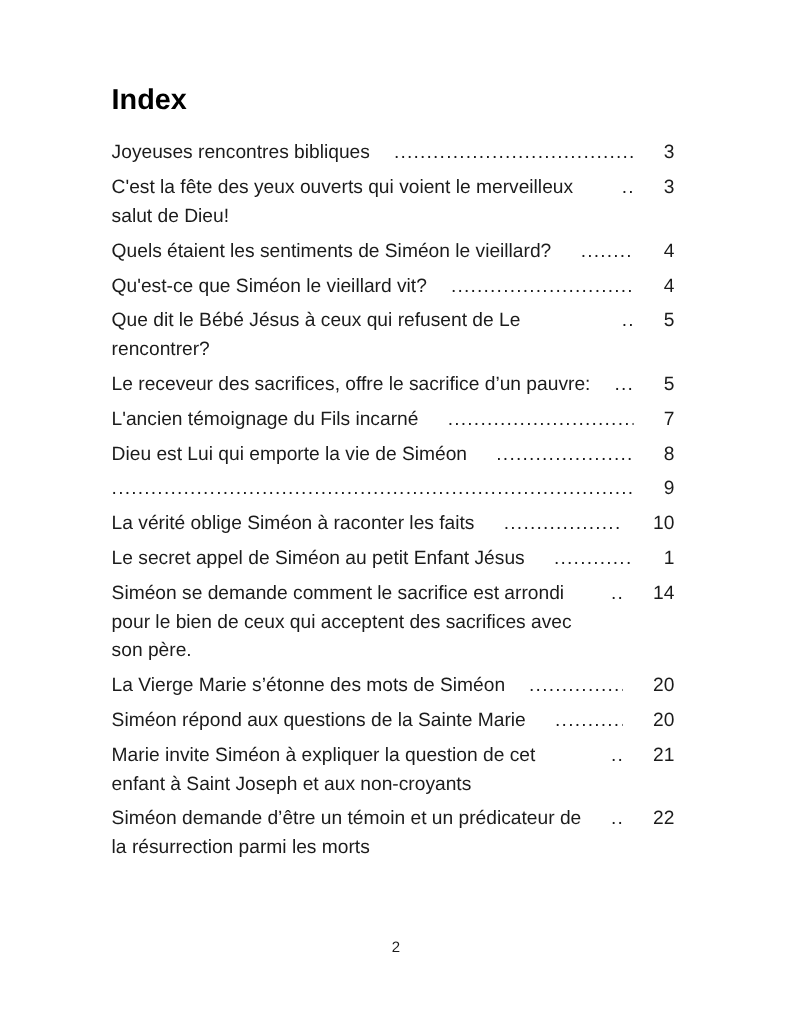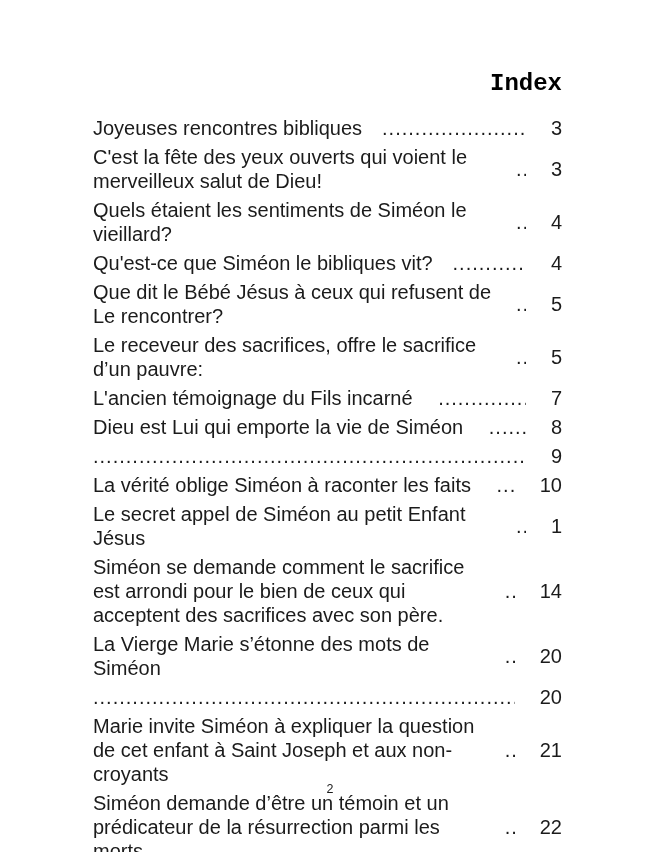--- a/index.html
+++ b/index.html
@@ -11,33 +11,33 @@
   body {
     font-family: "Liberation Sans", sans-serif;
     color: var(--fg, #1b1b1b);
     position: relative;
   }
   .page {
     position: absolute; inset: 0;
     padding: 70px 98px 0 93px;
   }
   .title {
-    font-family: Liberation Mono, monospace;
+    font-family: Liberation Sans, sans-serif;
     font-weight: bold;
     font-size: 24px;
     line-height: 28px;
-    text-align: right;
+    text-align: left;
     color: #000000;
     margin-bottom: 18px;
   }
   .toc { width: 100%; }
   .entry {
     display: flex;
-    align-items: center;
-    font-size: 20px;
+    align-items: flex-start;
+    font-size: 16px;
     line-height: 24px;
     margin-bottom: 5px;
     gap: 20px;
   }
   .t { flex: 0 1 auto; min-width: 0; }
   .dots {
     flex: 1 1 0;
     min-width: 10px;
     overflow: hidden;
     white-space: nowrap;
@@ -70,21 +70,21 @@
     <span class="pg">3</span>
   </div>
 
   <div class="entry">
     <span class="t">Quels étaient les sentiments de Siméon le vieillard?&nbsp;</span>
     <span class="dots" aria-hidden="true">............................................................................................................................................................................................................................</span>
     <span class="pg">4</span>
   </div>
 
   <div class="entry">
-    <span class="t">Qu'est-ce que Siméon le bibliques vit?</span>
+    <span class="t">Qu'est-ce que Siméon le vieillard vit?</span>
     <span class="dots" aria-hidden="true">............................................................................................................................................................................................................................</span>
     <span class="pg">4</span>
   </div>
 
   <div class="entry">
     <span class="t">Que dit le Bébé Jésus à ceux qui refusent de Le rencontrer?&nbsp;</span>
     <span class="dots" aria-hidden="true">............................................................................................................................................................................................................................</span>
     <span class="pg">5</span>
   </div>
 
@@ -129,20 +129,21 @@
     <span class="pg">14</span>
   </div>
 
   <div class="entry">
     <span class="t">La Vierge Marie s’étonne des mots de Siméon</span>
     <span class="dots" aria-hidden="true">............................................................................................................................................................................................................................</span>
     <span class="pg">20</span>
   </div>
 
   <div class="entry">
+    <span class="t">Siméon répond aux questions de la Sainte Marie&nbsp;</span>
     <span class="dots" aria-hidden="true">............................................................................................................................................................................................................................</span>
     <span class="pg">20</span>
   </div>
 
   <div class="entry">
     <span class="t">Marie invite Siméon à expliquer la question de cet enfant à Saint Joseph et aux non-croyants&nbsp;</span>
     <span class="dots" aria-hidden="true">............................................................................................................................................................................................................................</span>
     <span class="pg">21</span>
   </div>
 

